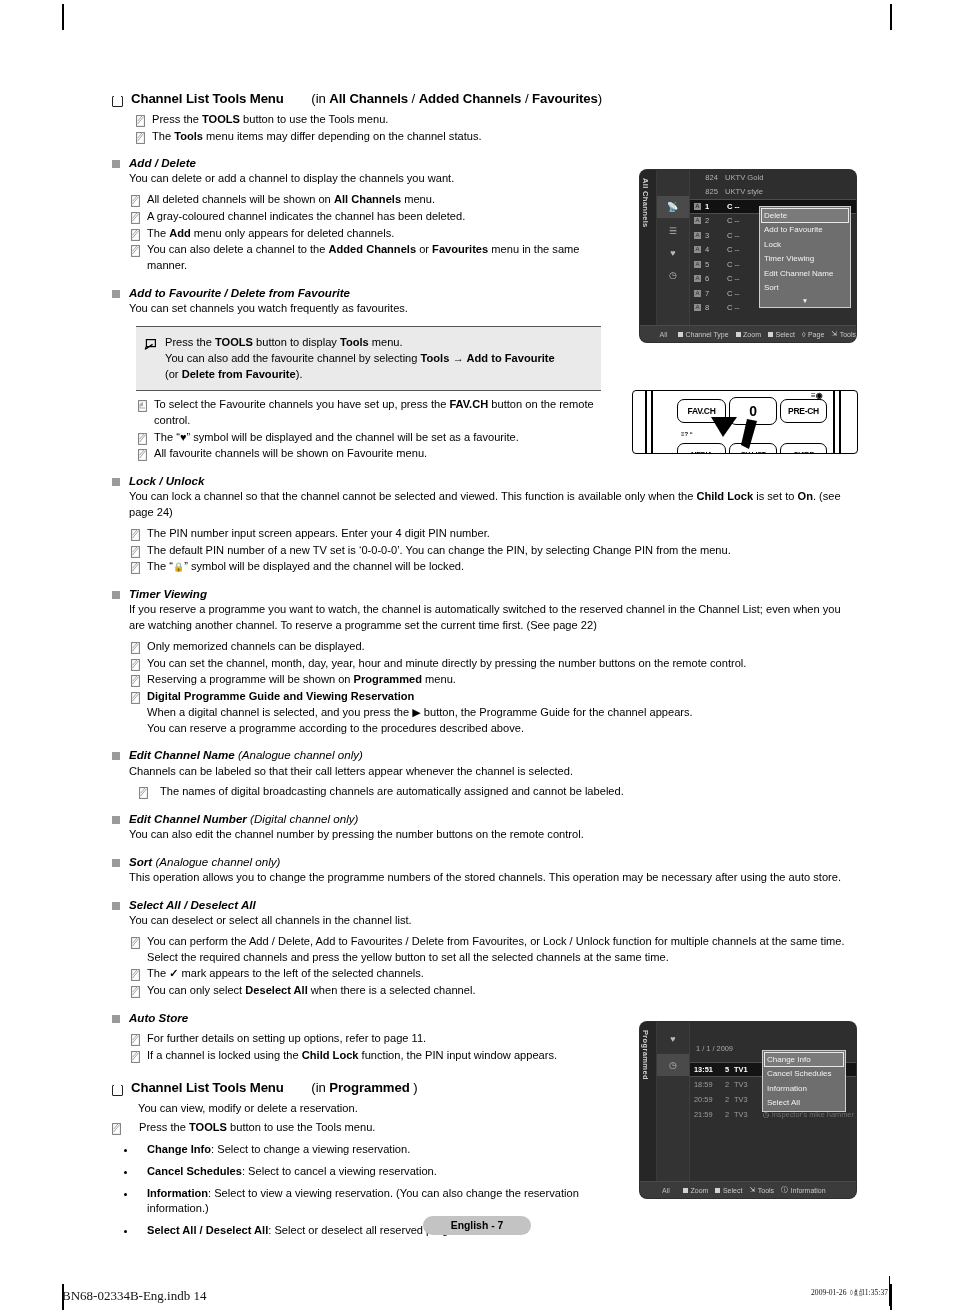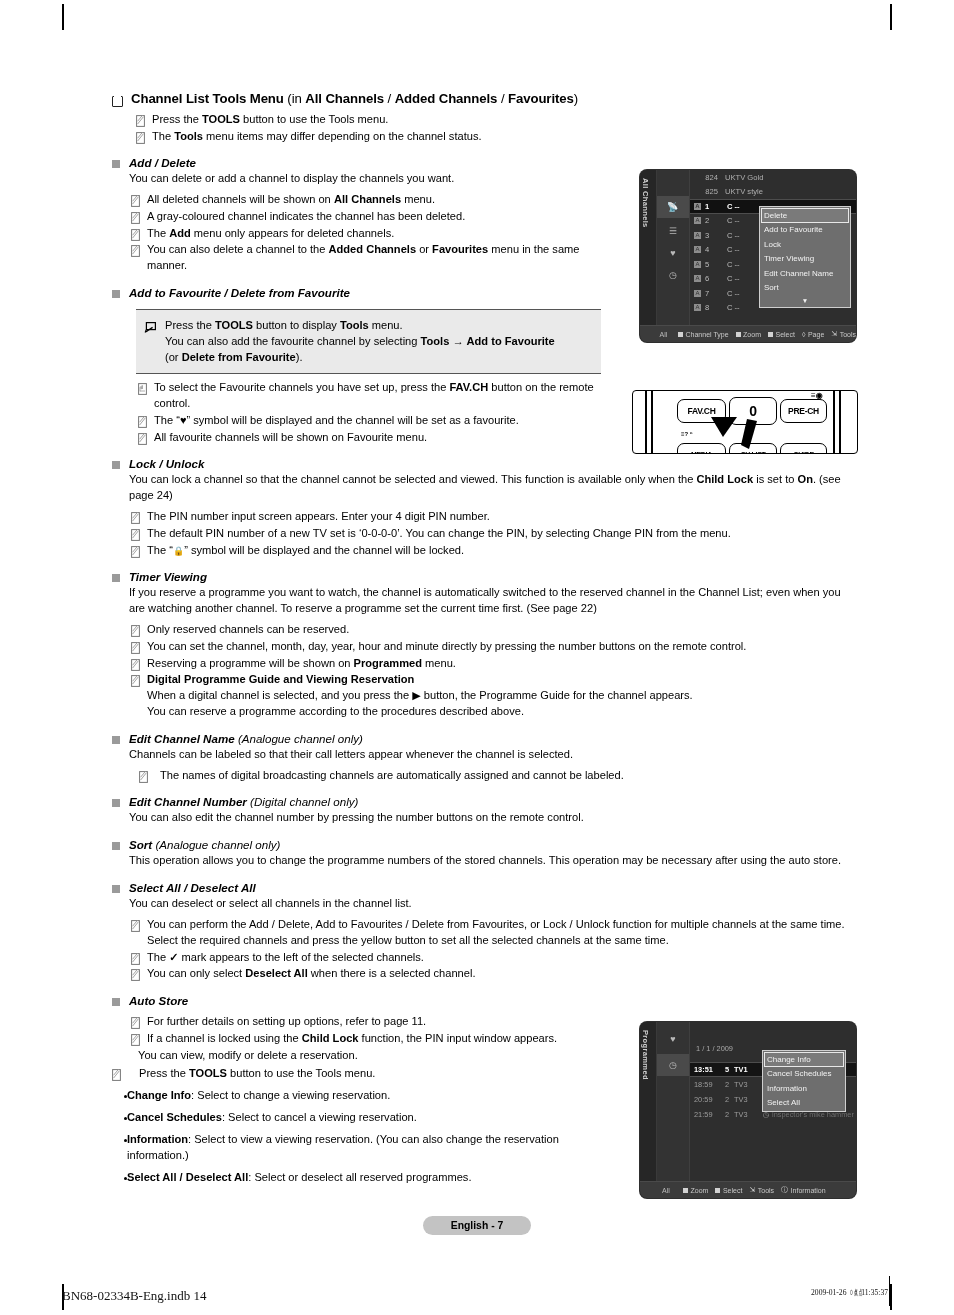--- a/index.html
+++ b/index.html
@@ -59,21 +59,21 @@
     left: 1px; top: -3px;
     width: 7px; height: 3px;
     background: #fff;
   }
   .h1 {
     font-size: 13.2px;
     font-weight: bold;
     line-height: 1.35;
     letter-spacing: -0.1px;
   }
-  .h1 .reg { font-weight: normal; }
+  .h1 .reg { font-weight: normal; margin-left: 24px; }
 
   
   .sec {
     display: flex;
     align-items: flex-start;
     gap: 9px;
     margin-top: 11px;
   }
   .bullet-sq-grey {
     flex: 0 0 auto;
@@ -133,21 +133,21 @@
     gap: 9px;
     width: 465px;
     box-sizing: border-box;
   }
   .callout-text { font-size: 11.1px; line-height: 1.45; }
 
   
   .dotrow {
     display: flex;
     align-items: flex-start;
-    gap: 0;
+    gap: 20px;
     margin-top: 6px;
     margin-left: 12px;
   }
   .dot {
     flex: 0 0 auto;
     width: 3px; height: 3px;
     border-radius: 50%;
     background: #000;
     margin-top: 7px;
   }
@@ -468,20 +468,21 @@
             <span class="note-text" style="max-width:462px;">You can also delete a channel to the <b>Added Channels</b> or <b>Favourites</b> menu in the same manner.</span>
           </div>
         </div>
       </div>
     </div>
 
     <div class="sec">
       <div class="bullet-sq-grey"></div>
       <div class="sec-body">
         <div class="sec-title">Add to Favourite / Delete from Favourite</div>
+        <p class="body">You can set channels you watch frequently as favourites.</p>
       </div>
     </div>
 
     <div class="callout">
       <span style="flex:0 0 auto;margin-top:2px;">
         <svg width="12" height="11" viewBox="0 0 12 11">
             <rect x="2.4" y="0.6" width="9" height="7" fill="none" stroke="#000" stroke-width="1.2"></rect>
             <path d="M8.6 5.4 L1.2 10.2" stroke="#000" stroke-width="1.3"></path>
             <path d="M0.6 10.6 L3.4 9.6 L1.6 7.6 Z" fill="#000"></path>
           </svg>
@@ -574,21 +575,21 @@
         <p class="body" style="max-width:730px;">If you reserve a programme you want to watch, the channel is automatically switched to the reserved channel in the Channel List; even when you are watching another channel. To reserve a programme set the current time first. (See page 22)</p>
         <div class="notelist nomargin" style="margin-left:2px;margin-top:5px;">
           <div class="noterow tight">
             <span class="note-icon">
                 <svg width="9" height="12" viewBox="0 0 9 12">
                   <rect x="0.6" y="0.6" width="7.8" height="10.8" fill="none" stroke="#777" stroke-width="1"></rect>
                   <path d="M1.6 9 L7.4 1.8" stroke="#999" stroke-width="0.9"></path>
                   <path d="M1.6 6.2 L7.4 -0.8" stroke="#999" stroke-width="0.9"></path>
                 </svg>
               </span>
-            <span class="note-text">Only reserved channels can be reserved.</span>
+            <span class="note-text">Only memorized channels can be displayed.</span>
           </div>
           <div class="noterow tight">
             <span class="note-icon">
                 <svg width="9" height="12" viewBox="0 0 9 12">
                   <rect x="0.6" y="0.6" width="7.8" height="10.8" fill="none" stroke="#777" stroke-width="1"></rect>
                   <path d="M1.6 9 L7.4 1.8" stroke="#999" stroke-width="0.9"></path>
                   <path d="M1.6 6.2 L7.4 -0.8" stroke="#999" stroke-width="0.9"></path>
                 </svg>
               </span>
             <span class="note-text">You can set the channel, month, day, year, hour and minute directly by pressing the number buttons on the remote control.</span>
@@ -719,20 +720,26 @@
                   <path d="M1.6 9 L7.4 1.8" stroke="#999" stroke-width="0.9"></path>
                   <path d="M1.6 6.2 L7.4 -0.8" stroke="#999" stroke-width="0.9"></path>
                 </svg>
               </span>
             <span class="note-text">If a channel is locked using the <b>Child Lock</b> function, the PIN input window appears.</span>
           </div>
         </div>
       </div>
     </div>
 
+    <div class="h1row" style="margin-top:16px;">
+      <div class="bullet-sq-outline"></div>
+      <div class="h1">
+        <span>Channel List Tools Menu </span><span class="reg">(in <b>Programmed</b> )</span>
+      </div>
+    </div>
 
     <p class="body" style="margin-left:26px;margin-top:1px;">You can view, modify or delete a reservation.</p>
 
     <div class="noterow" style="margin-left:0px;margin-top:3px;">
       <span class="note-icon">
           <svg width="9" height="12" viewBox="0 0 9 12">
             <rect x="0.6" y="0.6" width="7.8" height="10.8" fill="none" stroke="#777" stroke-width="1"></rect>
             <path d="M1.6 9 L7.4 1.8" stroke="#999" stroke-width="0.9"></path>
             <path d="M1.6 6.2 L7.4 -0.8" stroke="#999" stroke-width="0.9"></path>
           </svg>

